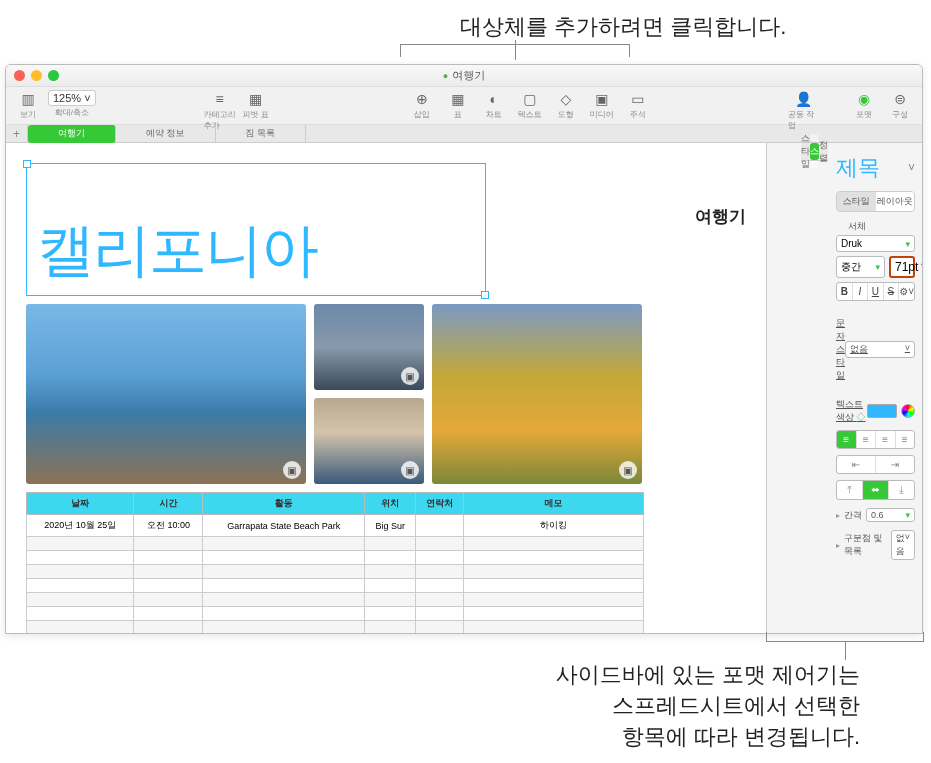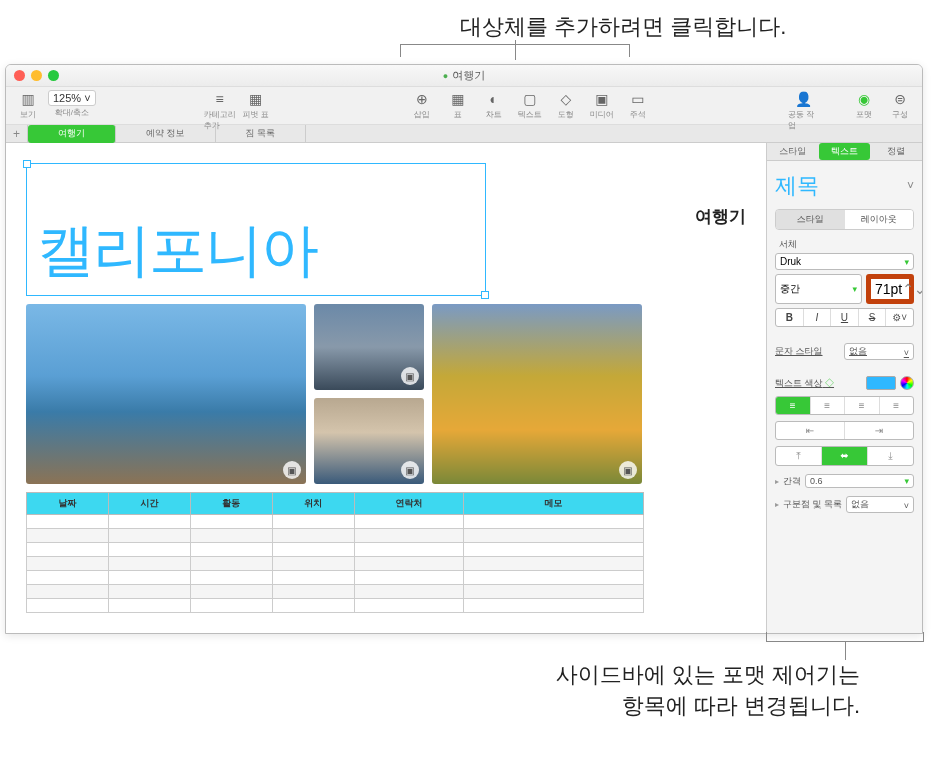--- a/index.html
+++ b/index.html
@@ -222,22 +222,23 @@
       height: 14px;
     }
     .data-table tr:nth-child(even) td { background: #f5f5f5; }
 
     
     .inspector {
       width: 156px;
       background: #f4f4f4;
       border-left: 1px solid #ccc;
       display: flex;
-      flex-direction: column;
+      flex-direction: row;
       font-size: 10px;
+      padding-left: 34px;
     }
     .insp-tabs {
       display: flex;
       height: 18px;
       border-bottom: 1px solid #ccc;
       background: #e8e8e8;
     }
     .insp-tab {
       flex: 1;
       display: flex; align-items: center; justify-content: center;
@@ -270,41 +271,41 @@
     }
     .sub-tab {
       flex: 1;
       text-align: center;
       padding: 3px 0;
       font-size: 9px;
       background: #fff;
       color: #555;
     }
     .sub-tab.active { background: #e0e0e0; }
-    .field-label { font-size: 9px; color: #555; margin: 4px 4px 2px; }
+    .field-label { font-size: 9px; color: #555; margin: 4px 12px 2px; }
     .select-ctrl {
       width: 100%;
       border: 1px solid #bbb;
       border-radius: 3px;
       background: #fff;
       font-size: 10px;
       padding: 2px 4px;
       display: flex;
       justify-content: space-between;
       align-items: center;
     }
     .select-ctrl .dd { color: #37c837; font-size: 9px; }
     .row { display: flex; gap: 4px; margin-top: 4px; }
     .row .select-ctrl { flex: 1; }
     .stepper {
-      width: 48px;
-      border: 5px solid #c2410c;
+      width: 26px;
+      border: 2px solid #c2410c;
       border-radius: 3px;
       background: #fff;
-      font-size: 14px;
+      font-size: 12px;
       padding: 2px 4px;
       display: flex;
       justify-content: space-between;
     }
     .btn-bar {
       display: flex;
       border: 1px solid #bbb;
       border-radius: 3px;
       overflow: hidden;
       margin-top: 4px;
@@ -370,21 +371,20 @@
     .disclosure-row .tri { color: #999; font-size: 8px; }
     .small-select {
       flex: 1;
       border: 1px solid #bbb;
       border-radius: 3px;
       background: #fff;
       padding: 1px 4px;
       font-size: 9px;
       display: flex;
       justify-content: space-between;
-      align-items: flex-end;
     }
 
     .callout-bottom-line {
       position: absolute;
       top: 630px;
       left: 766px;
       width: 158px;
       height: 12px;
       border-bottom: 1px solid #888;
     }
@@ -531,20 +531,28 @@
           <tr>
             <th>날짜</th>
             <th>시간</th>
             <th>활동</th>
             <th>위치</th>
             <th>연락처</th>
             <th style="width:180px">메모</th>
           </tr>
         </thead>
         <tbody>
+          <tr>
+            <td>2020년 10월 25일</td>
+            <td>오전 10:00</td>
+            <td>Garrapata State Beach Park</td>
+            <td>Big Sur</td>
+            <td></td>
+            <td>하이킹</td>
+          </tr>
           <tr>
               <td></td>
               <td></td>
               <td></td>
               <td></td>
               <td></td>
               <td></td>
             </tr>
           <tr>
               <td></td>
@@ -690,14 +698,15 @@
         </div>
       </div>
     </div>
   </div>
 </div>
 
 <div class="callout-bottom-line"></div>
 <div class="callout-bottom-stem"></div>
 <div class="callout-bottom-text">
   <div>사이드바에 있는 포맷 제어기는</div>
+  <div>스프레드시트에서 선택한</div>
   <div>항목에 따라 변경됩니다.</div>
 </div>
 
 </body></html>

